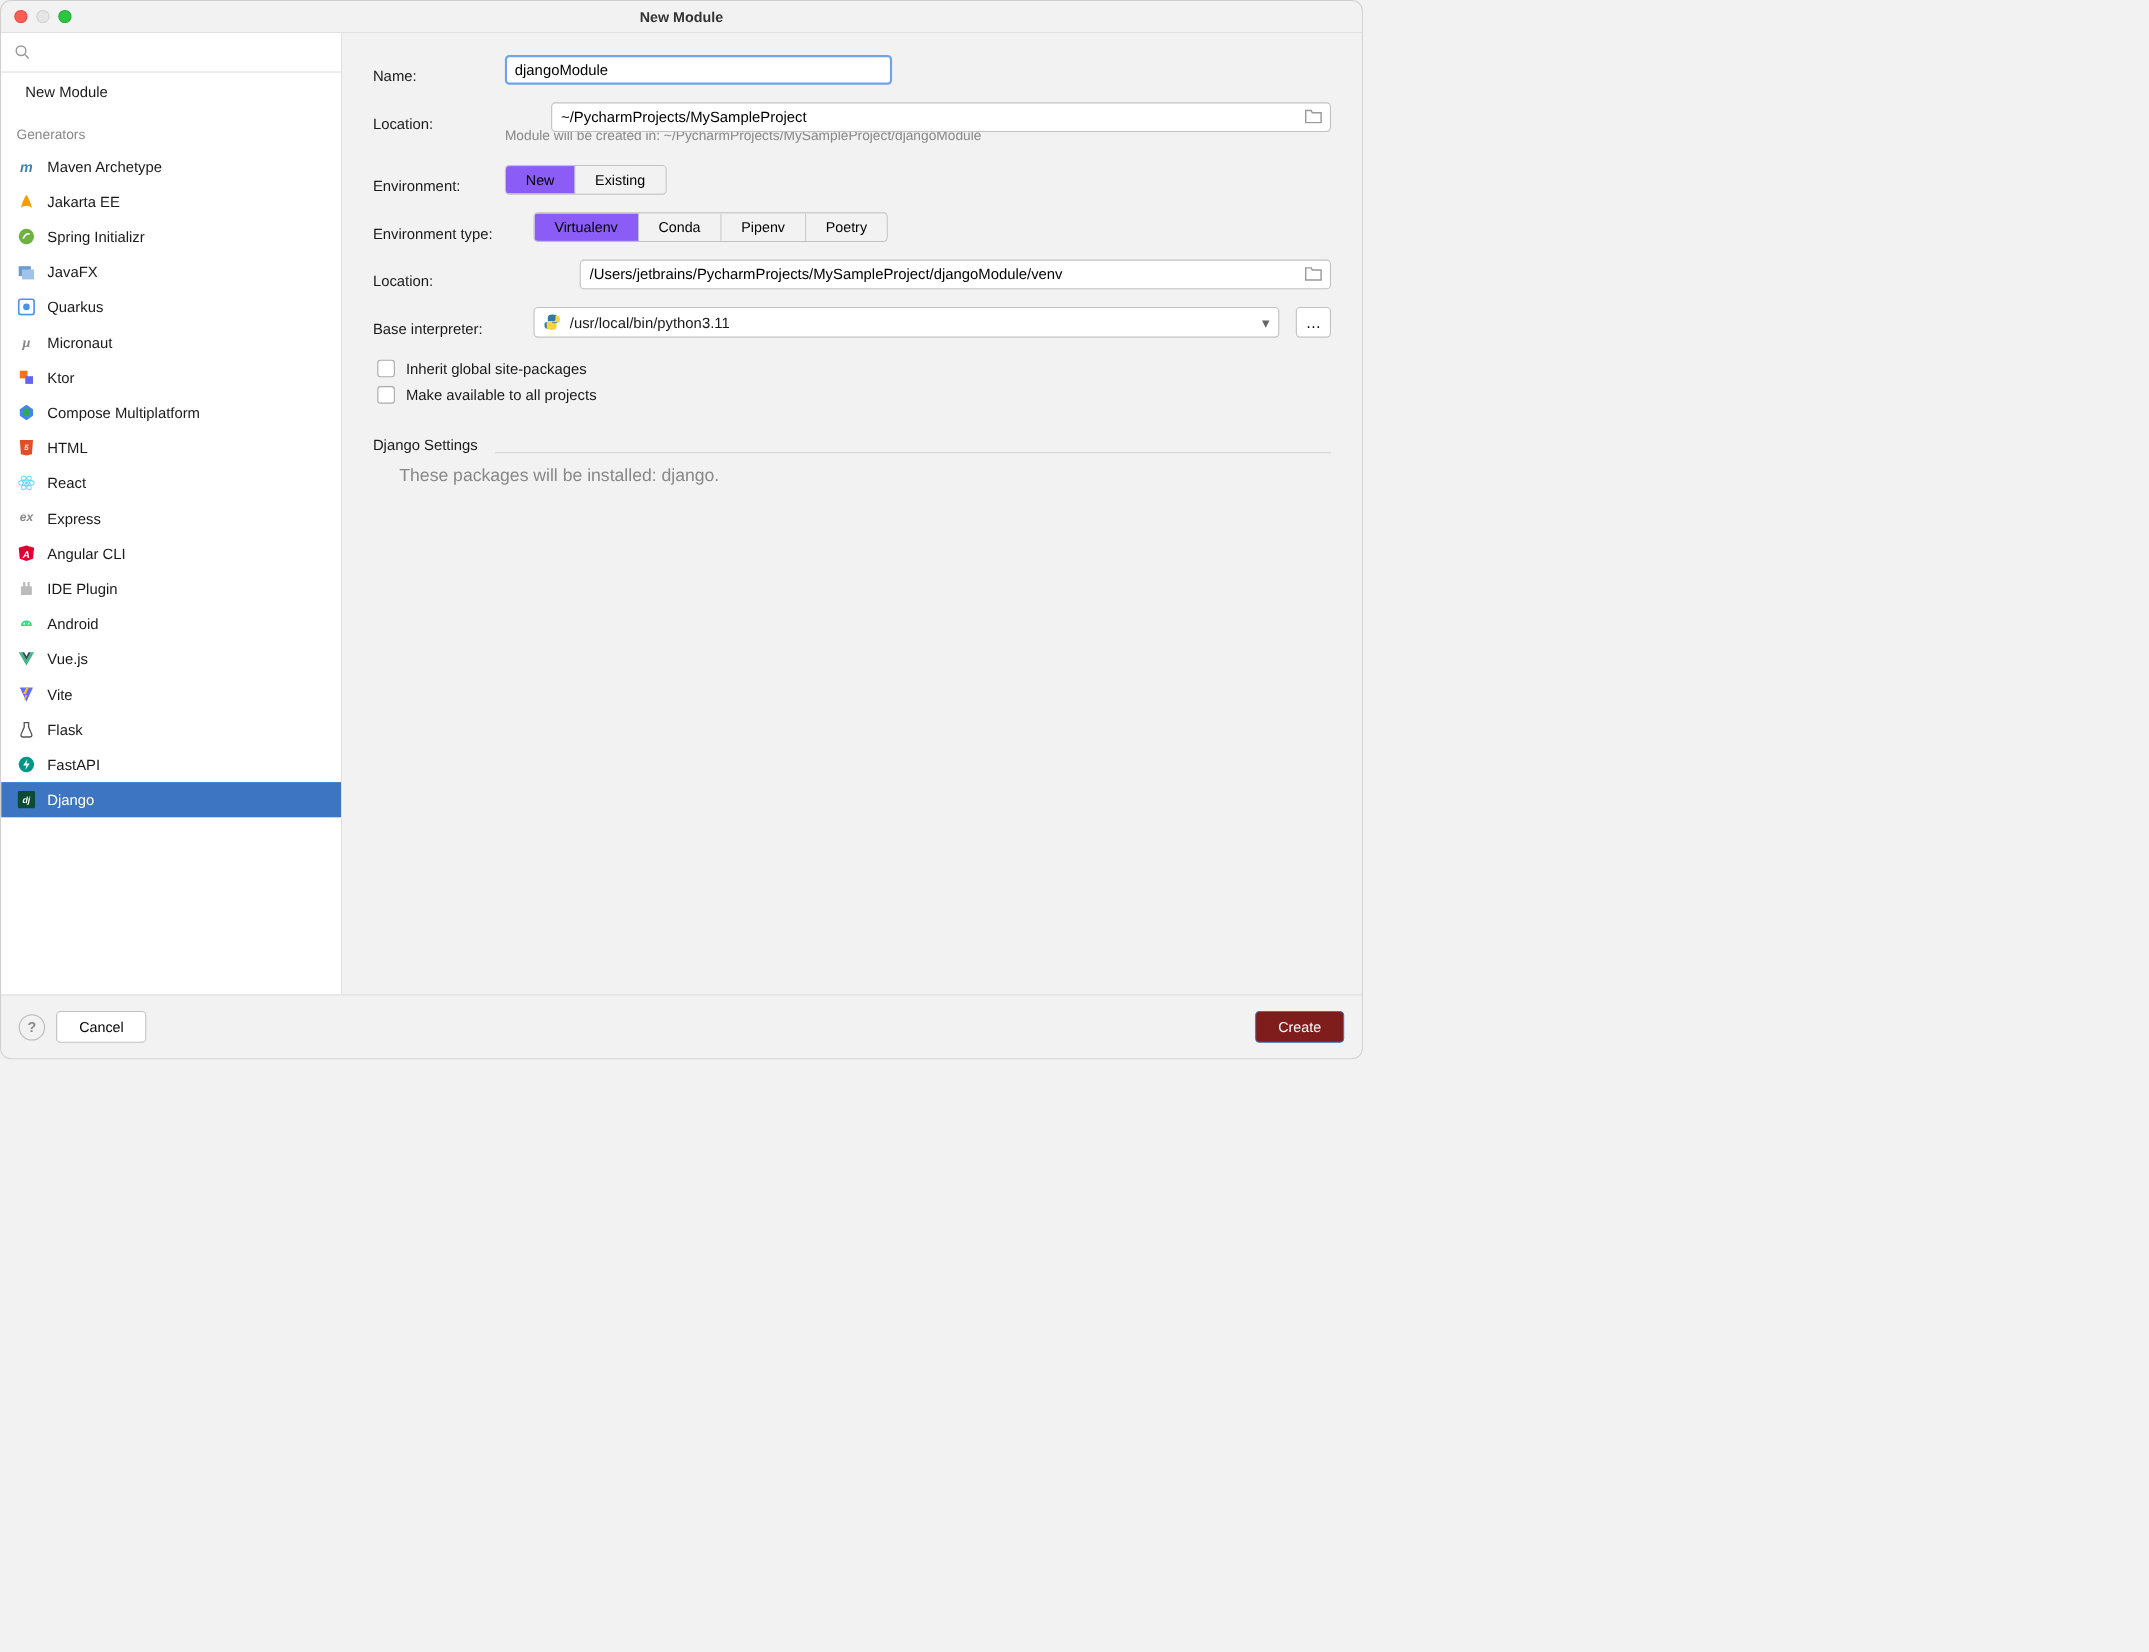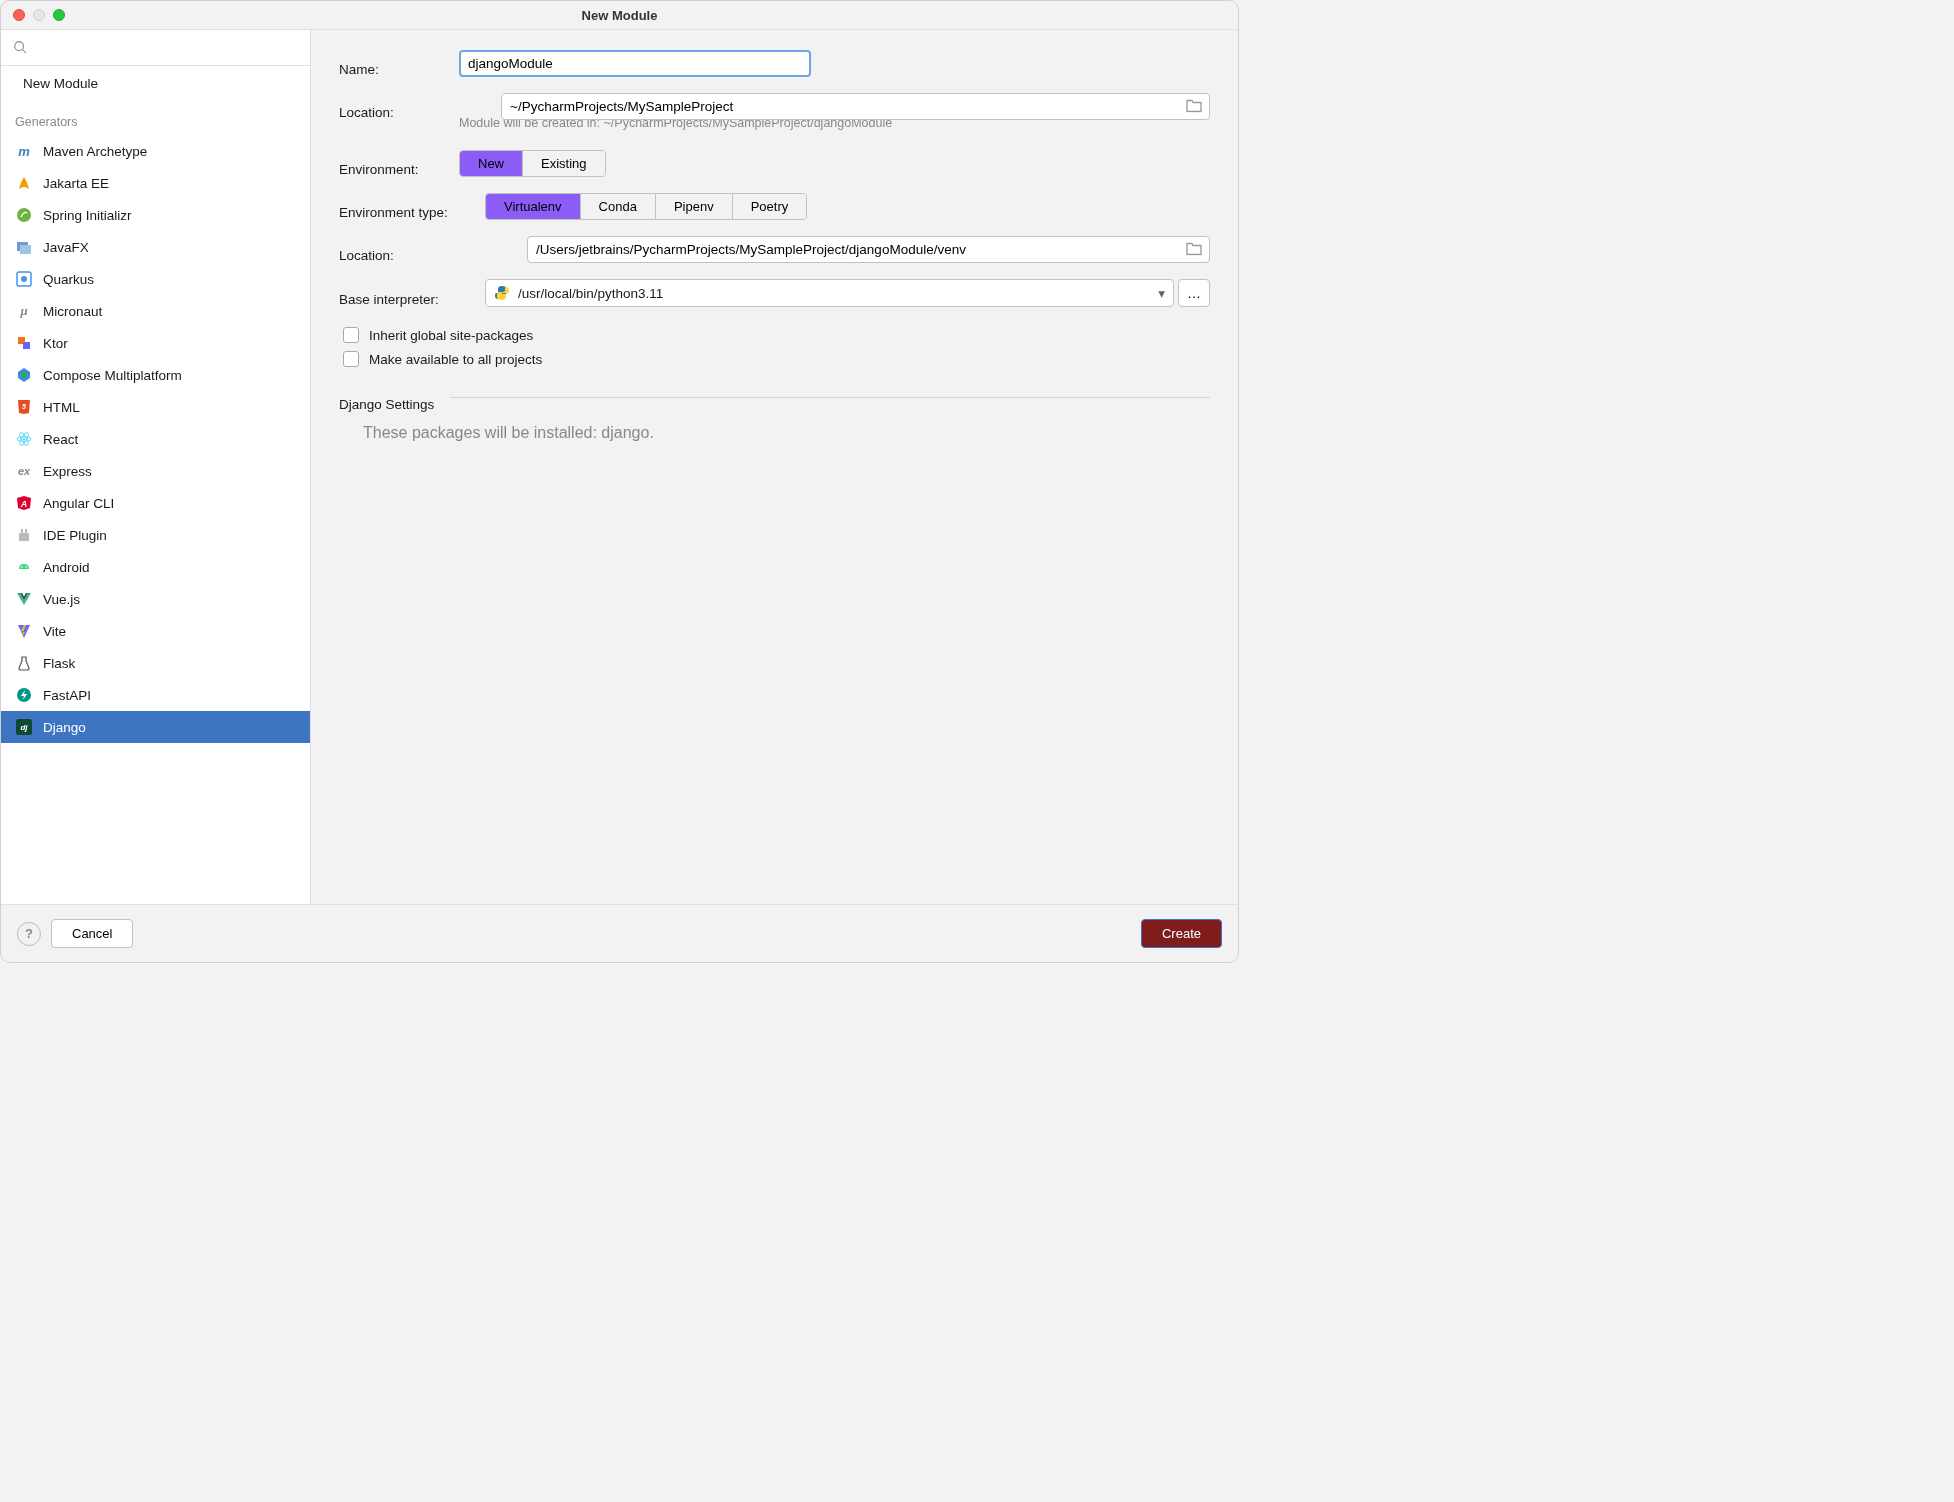--- a/index.html
+++ b/index.html
@@ -91,21 +91,21 @@
 .seg-btn {
   padding: 5px 18px;
   font-size: 13px;
   background: #f2f2f2;
   border: none;
   cursor: pointer;
   border-right: 1px solid #c1c1c1;
 }
 .seg-btn:last-child { border-right: none; }
 .seg-btn.active { background: #8b5cf6; }
-.interpreter-wrap { flex: 1; display: flex; gap: 4px; }
+.interpreter-wrap { flex: 1; display: flex; gap: 15px; }
 .dropdown {
   flex: 1;
   display: flex;
   align-items: center;
   padding: 5px 8px;
   border: 1px solid #c1c1c1;
   border-radius: 4px;
   background: #fff;
   position: relative;
   font-size: 13.5px;
@@ -120,21 +120,21 @@
   cursor: pointer;
   display: flex;
   align-items: center;
   justify-content: center;
   font-size: 14px;
 }
 .checkbox-row { display: flex; align-items: center; gap: 10px; padding: 4px 0 4px 4px; font-size: 13.5px; }
 .checkbox { width: 16px; height: 16px; border: 1px solid #aaa; border-radius: 3px; background: #fff; cursor: pointer; }
 .section-header {
   display: flex;
-  align-items: flex-start;
+  align-items: flex-end;
   gap: 16px;
   margin: 26px 0 12px 0;
   font-size: 13.5px;
 }
 .section-line { flex: 1; height: 1px; background: #d6d6d6; }
 .packages-hint { font-size: 16px; color: #888; padding-left: 24px; }
 .footer {
   display: flex;
   align-items: center;
   padding: 14px 16px;

